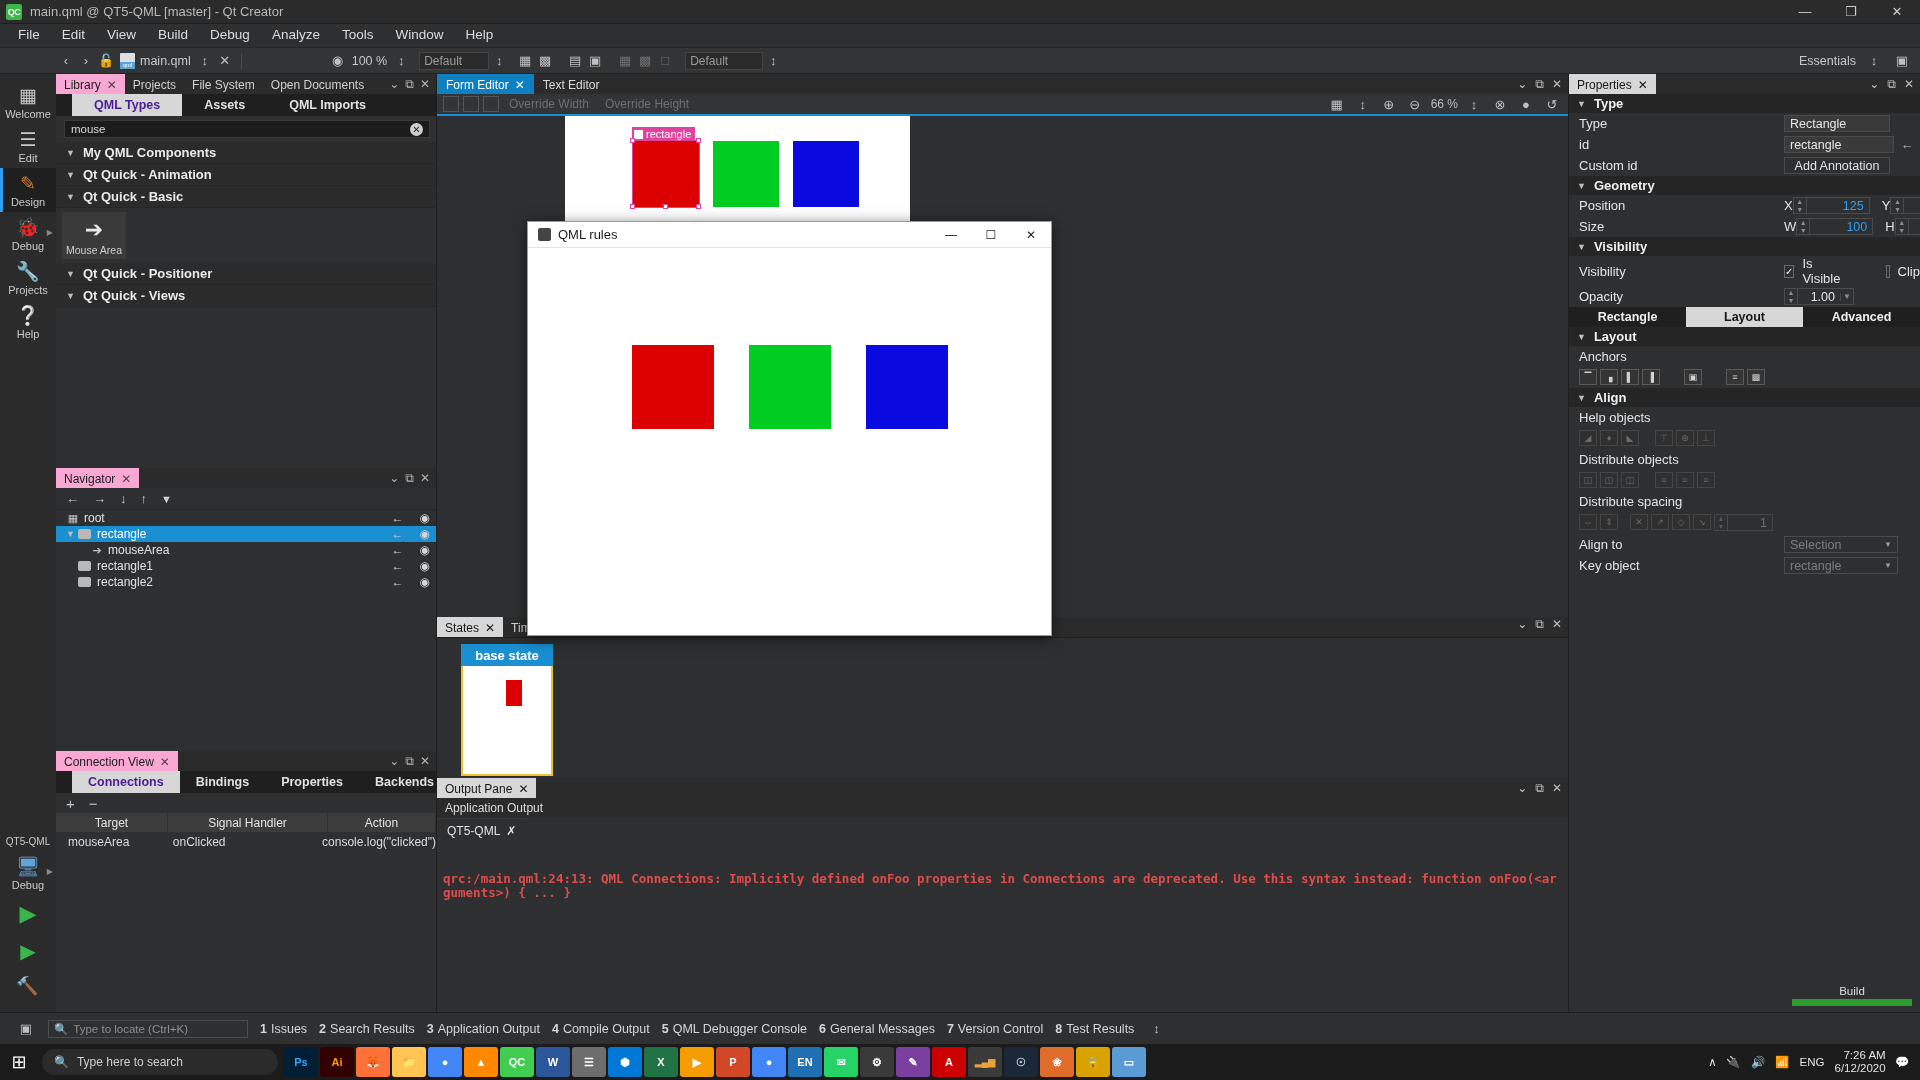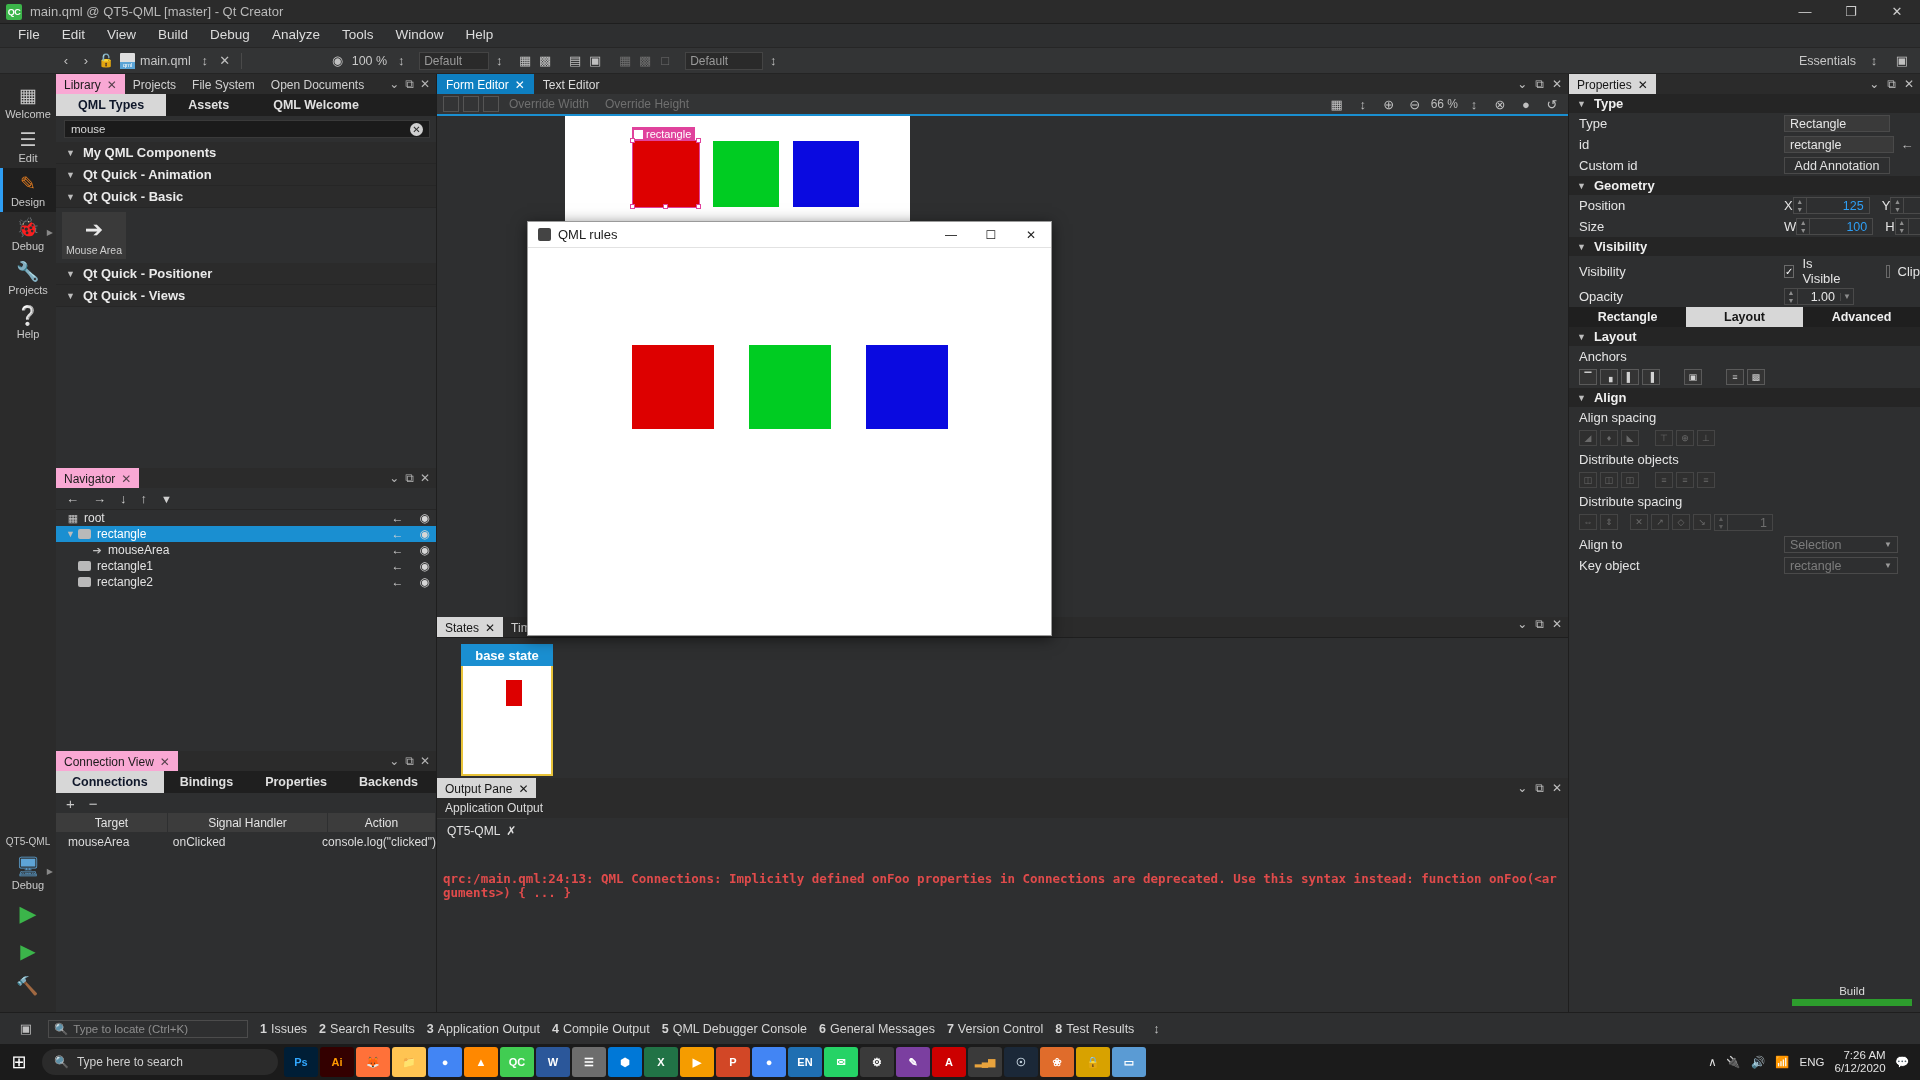--- a/index.html
+++ b/index.html
@@ -62,21 +62,21 @@
   .dock-tab { padding:2px 8px 0; display:flex; align-items:center; gap:6px;
     color:#d0d0d0; }
   .dock-tab.active { background:#f9a8d4; color:#1b1b1b; }
   .dock-tab .x { font-size:12px; opacity:.75; }
   .dock-actions{ margin-left:auto; display:flex; align-items:center; gap:6px;
     padding-right:6px; color:#b5b5b5; font-size:12px;}
 
   .subtabs { height:22px; background:#1f1f1f; display:flex; font-size:12.5px;
     font-weight:bold; }
   .subtab { padding:0 22px; display:flex; align-items:center; color:#e0e0e0;}
-  .subtab.active { background:#d7d7d7; color:#0f172a; }
+  .subtab.active { background:#d7d7d7; color:#4c1d95;margin-left:16px; }
 
   .searchrow { padding:4px 6px 4px 8px; background:#2e2f30; }
   .searchbox { height:18px; background:#1b1b1b; border:1px solid #3a3a3a;
     display:flex; align-items:center; padding:0 6px; font-size:11.5px;
     color:#d8d8d8; position:relative;}
   .searchbox .clear { margin-left:auto; width:13px;height:13px;border-radius:50%;
     background:#d0d0d0; color:#2b2b2b; font-size:10px; display:flex;
     align-items:center; justify-content:center;}
 
   .grp { background:#2b2b2b; height:22px; display:flex; align-items:center;
@@ -373,21 +373,21 @@
       <div class="dock-actions">
         <span>⌄</span>
         <span>⧉</span>
         <span>✕</span>
       </div>
     </div>
 
     <div class="subtabs">
       <div class="subtab active">QML Types</div>
       <div class="subtab">Assets</div>
-      <div class="subtab">QML Welcome</div>
+      <div class="subtab">QML Imports</div>
     </div>
 
     <div class="searchrow">
       <div class="searchbox">
         <span>mouse</span>
         <span class="clear">✕</span>
       </div>
     </div>
 
     <div class="grp">
@@ -746,21 +746,21 @@
       <span style="width:18px"></span>
       <span class="tool-ico">≡</span>
       <span class="tool-ico">▩</span>
     </div>
 
     <div class="sec">
       <span class="tri">▼</span>
       <span>Align</span>
     </div>
     <div class="prow">
-      <span>Align spacing</span>
+      <span>Help objects</span>
     </div>
     <div class="pgroup">
       <span class="tool-ico dim">◢</span>
       <span class="tool-ico dim">♦</span>
       <span class="tool-ico dim">◣</span>
       <span style="width:10px"></span>
       <span class="tool-ico dim">⊤</span>
       <span class="tool-ico dim">⊕</span>
       <span class="tool-ico dim">⊥</span>
     </div>

